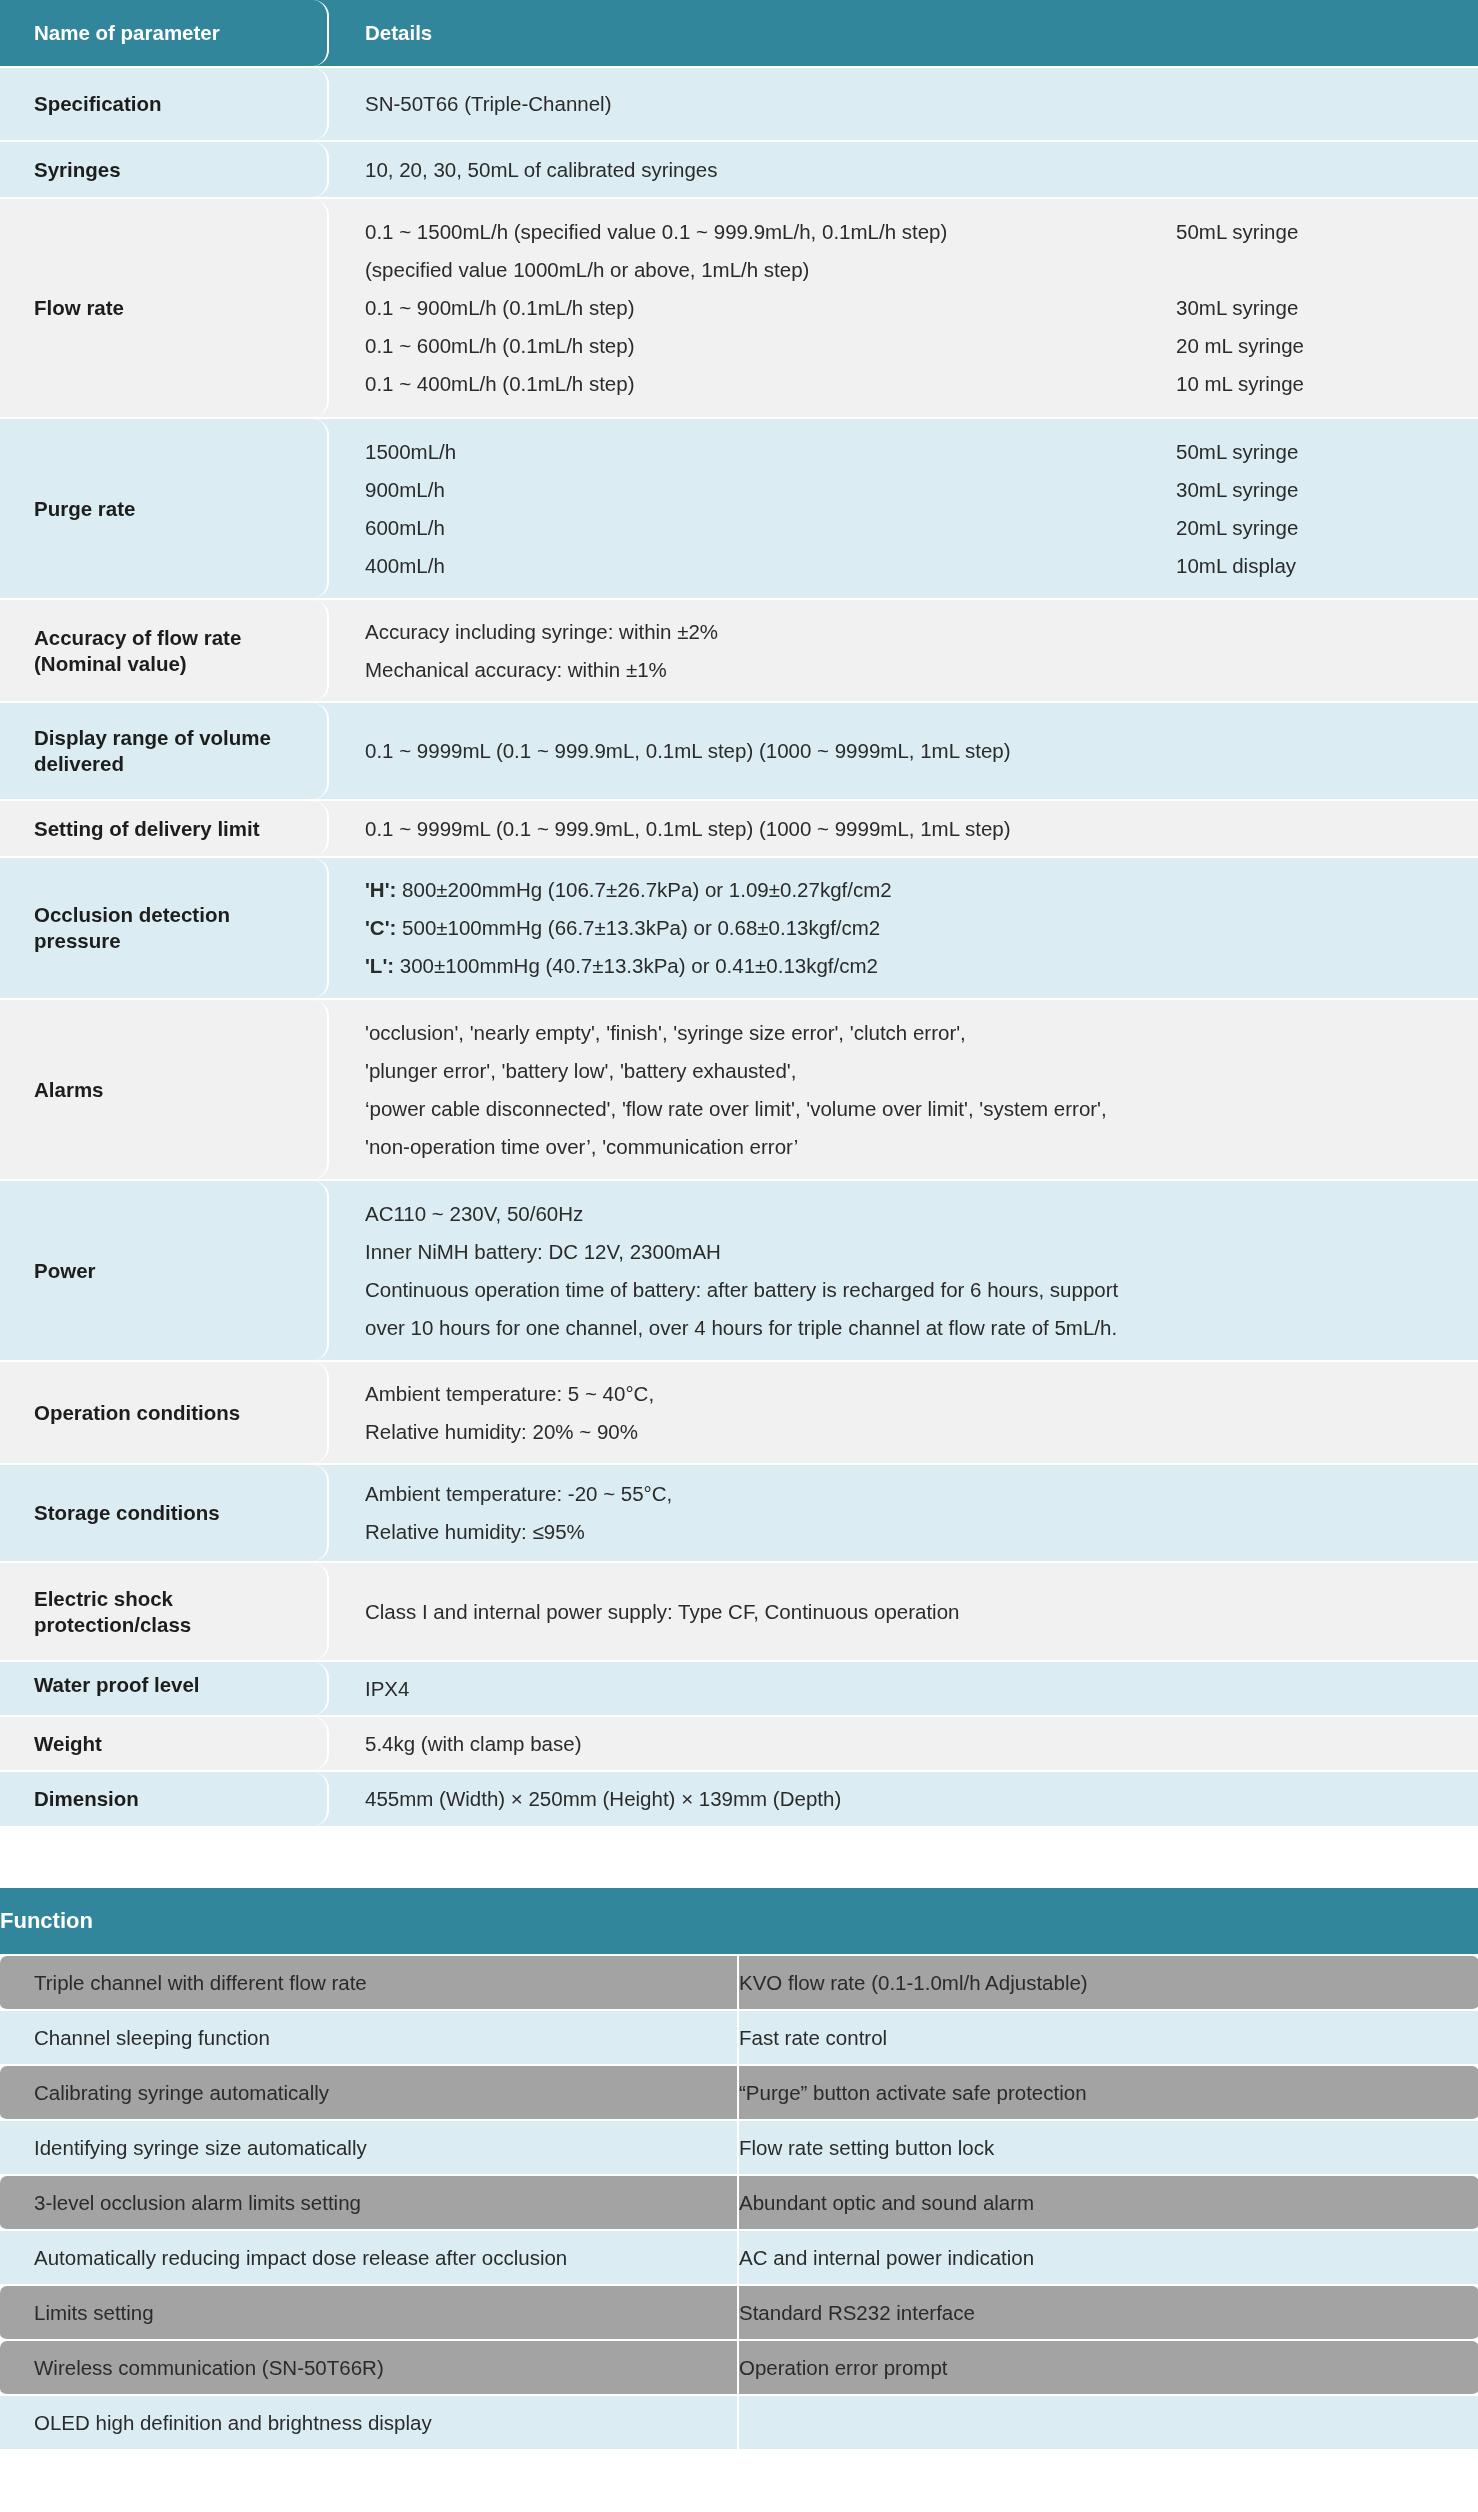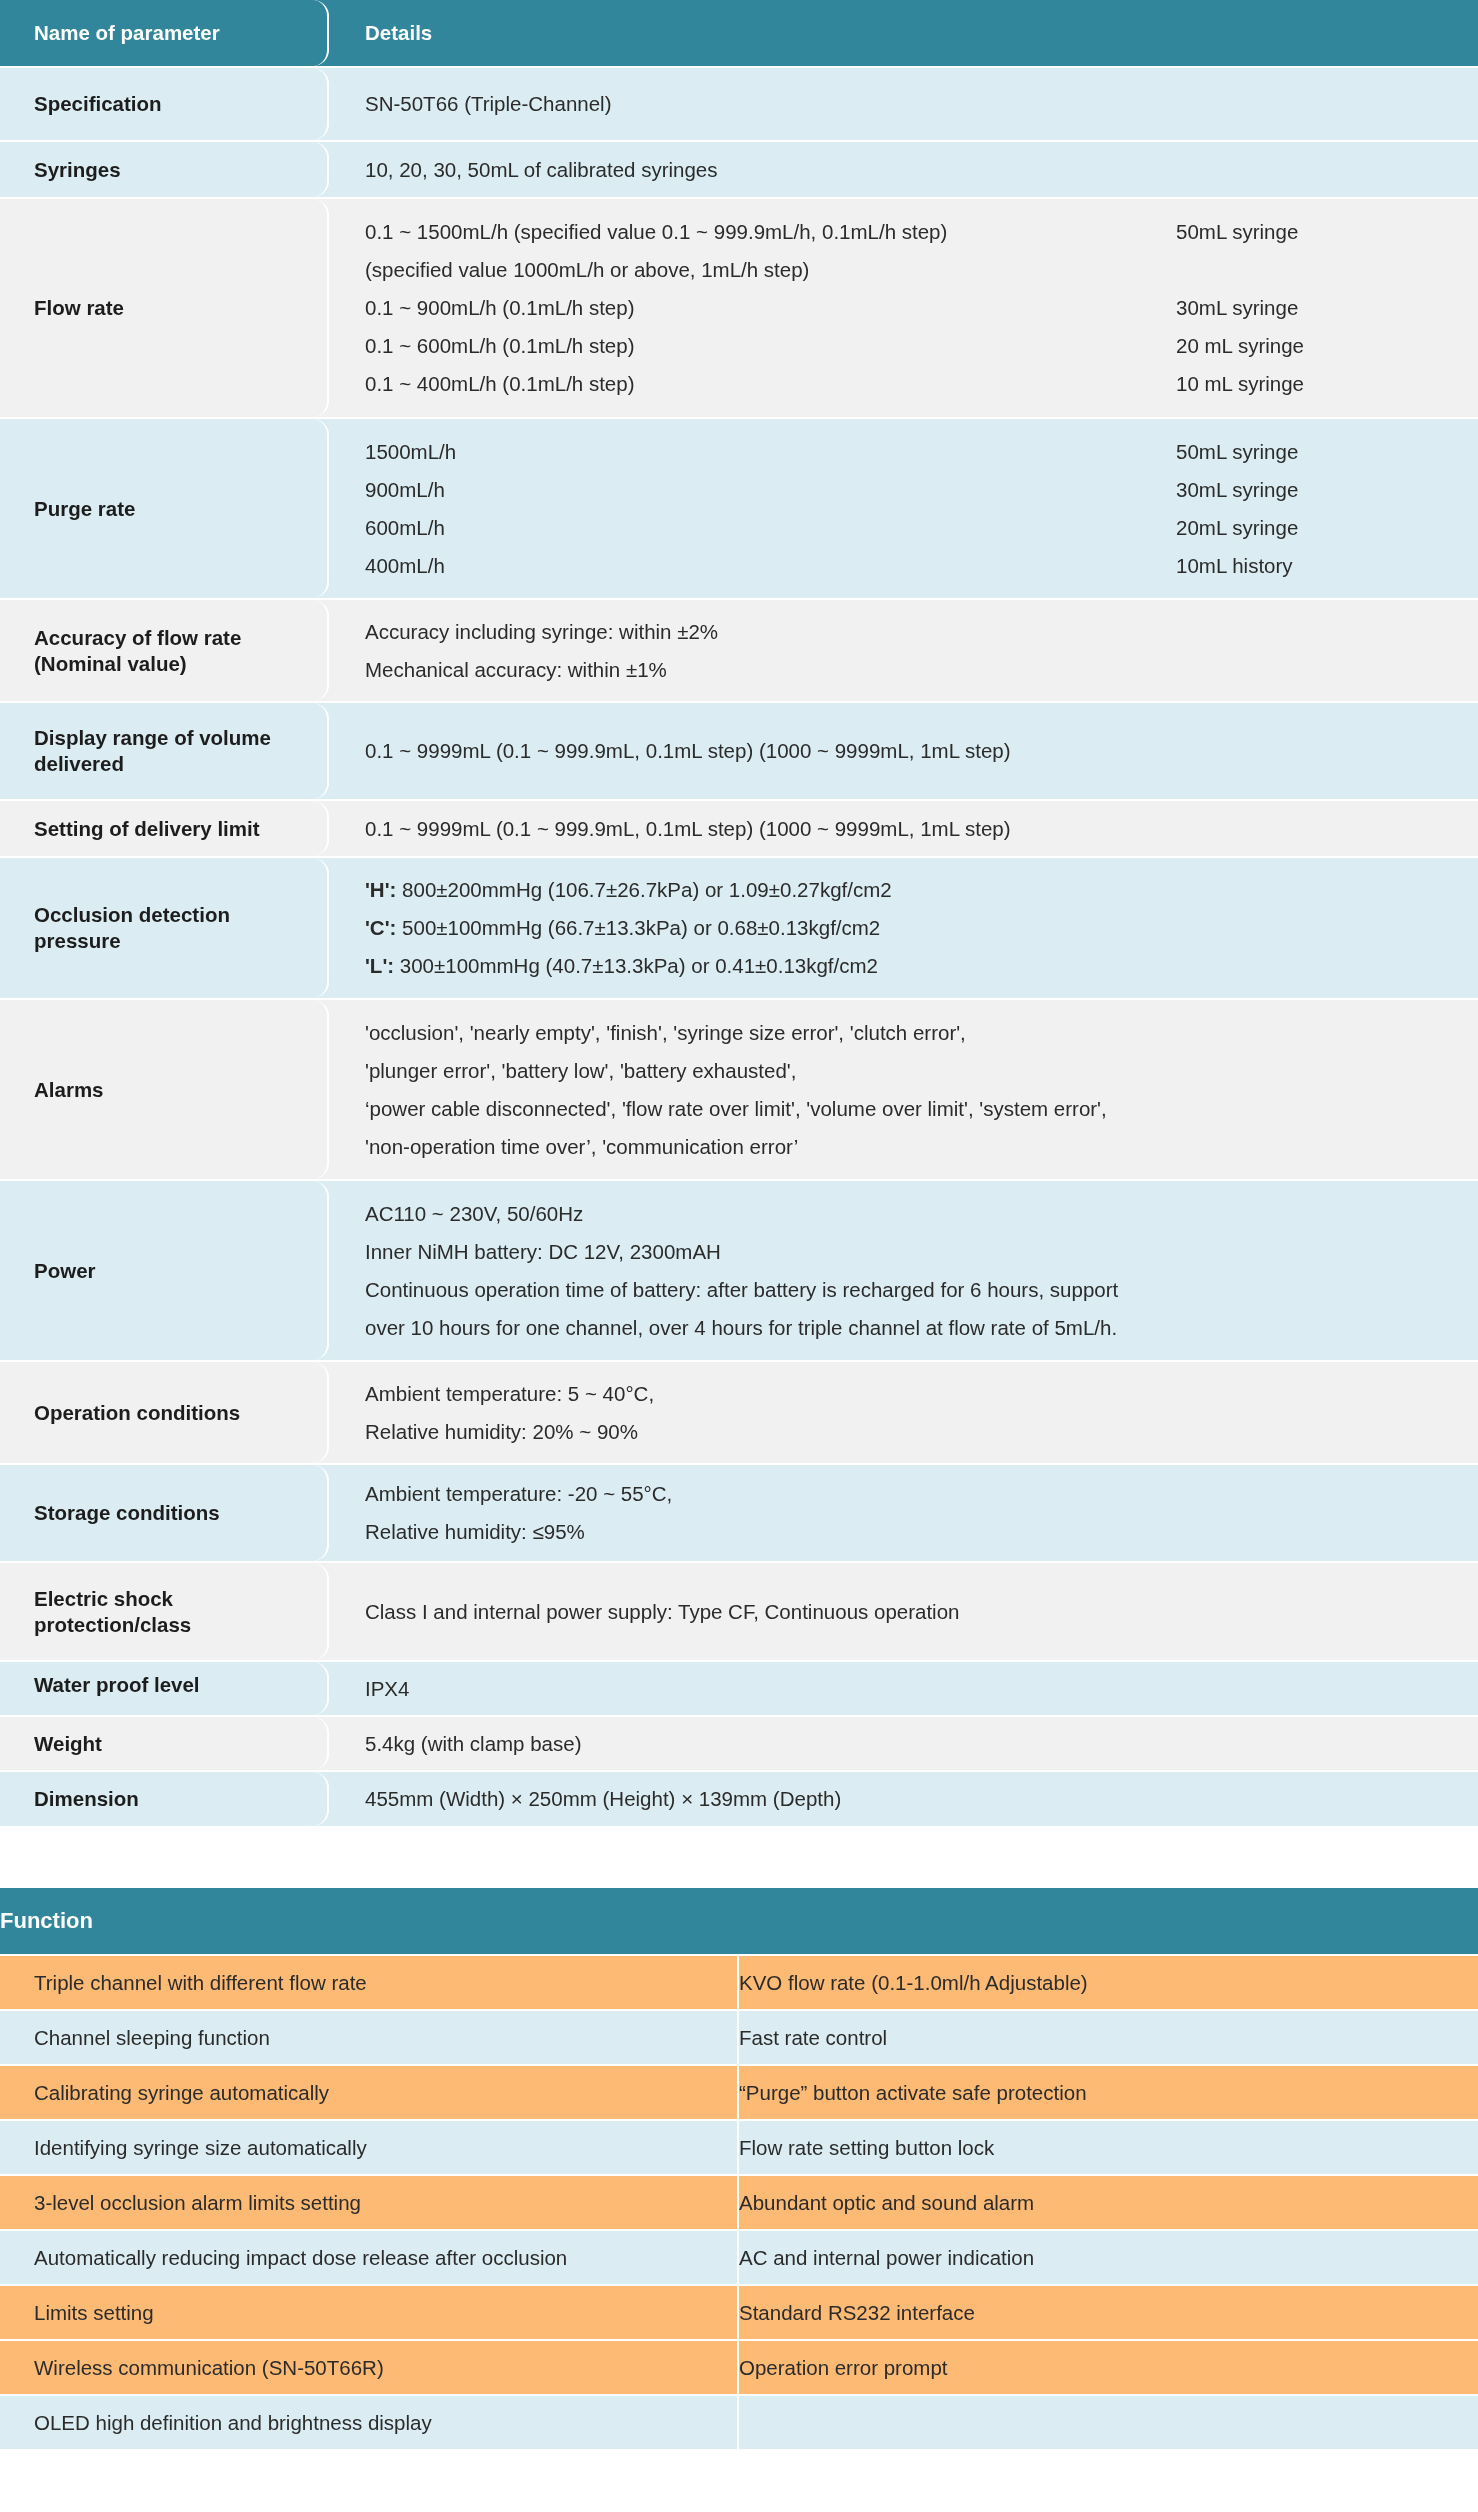--- a/index.html
+++ b/index.html
@@ -16,21 +16,21 @@
   .line { height: 38px; line-height: 38px; white-space: nowrap; }
   .dual { display: flex; }
   .dual .left { width: 811px; }
   .dual .right { flex: 1; }
   .bold { font-weight: bold; }
 
   .gap { height: 62px; background: #ffffff; }
 
   .func-head { background: #31869b; height: 68px; width: 1479px; display: flex; align-items: center; color: #fff; font-weight: bold; font-size: 22px; border-bottom: 2.1px solid #ffffff; }
   .frow { display: flex; width: 1479px; height: 55px; border-bottom: 2.1px solid #ffffff; }
-  .frow.light { background: #fdba74; }
+  .frow.light { background: #a3a3a3; border-radius: 7px; }
   .frow.blue { background: #dbedf2; }
   .fc { display: flex; align-items: center; font-size: 20.5px; color: #2b2b2b; }
   .fc.a { width: 739px; padding-left: 34px; border-right: 2.1px solid #ffffff; }
   .fc.b { flex: 1; }
 </style>
 </head>
 <body>
 
 <div>
   <div class="row head">
@@ -88,21 +88,21 @@
       <div class="dual line">
           <span class="left">900mL/h</span>
           <span class="right">30mL syringe</span>
         </div>
       <div class="dual line">
           <span class="left">600mL/h</span>
           <span class="right">20mL syringe</span>
         </div>
       <div class="dual line">
           <span class="left">400mL/h</span>
-          <span class="right">10mL history</span>
+          <span class="right">10mL display</span>
         </div>
     </div>
   </div>
 
   <div class="row light" style="height:103px">
     <div class="c1">Accuracy of flow rate (Nominal value)</div>
     <div class="c2">
       <div class="line">Accuracy including syringe: within ±2%</div>
       <div class="line">Mechanical accuracy: within ±1%</div>
     </div>

